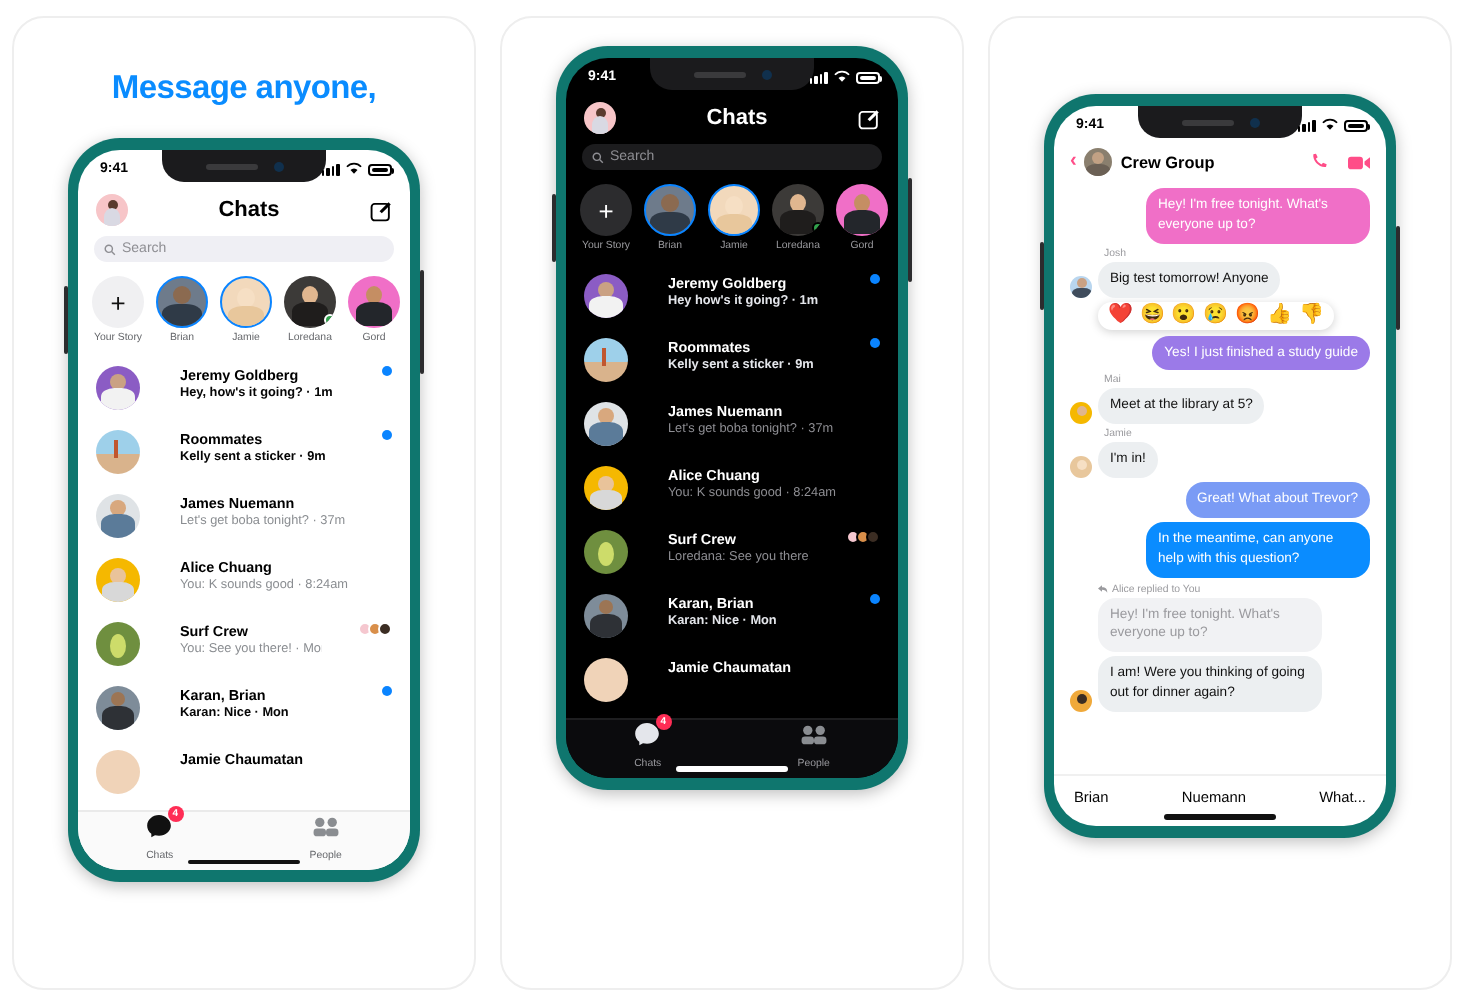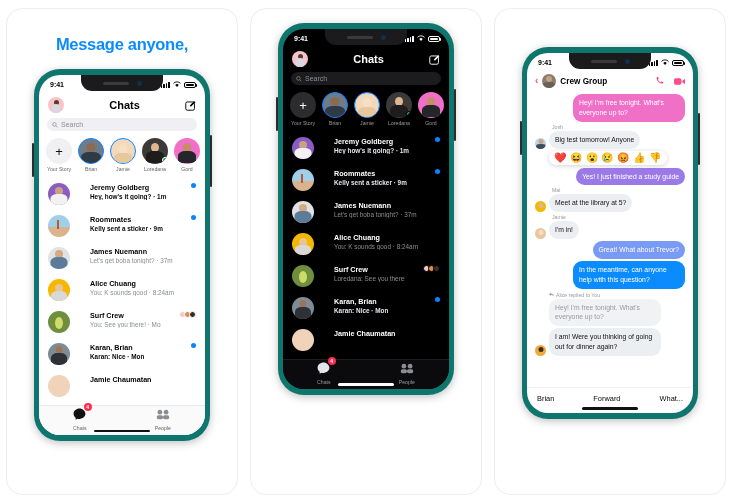--- a/index.html
+++ b/index.html
@@ -764,21 +764,21 @@
                   <span class="face">
                     <span class="head" style="top:2px;width:5px;height:5px;background:#3b2d23"></span>
                   </span>
                 </div>
               <div class="bubble b-gray">I am! Were you thinking of going out for dinner again?</div>
             </div>
           </div>
 
           <div class="action-bar">
             <span>Brian</span>
-            <span>Forward</span>
+            <span>Nuemann</span>
             <span>What...</span>
           </div>
           <div class="homebar"></div>
         </div>
       </div>
     </div>
   </div>
 
 </div>
 

